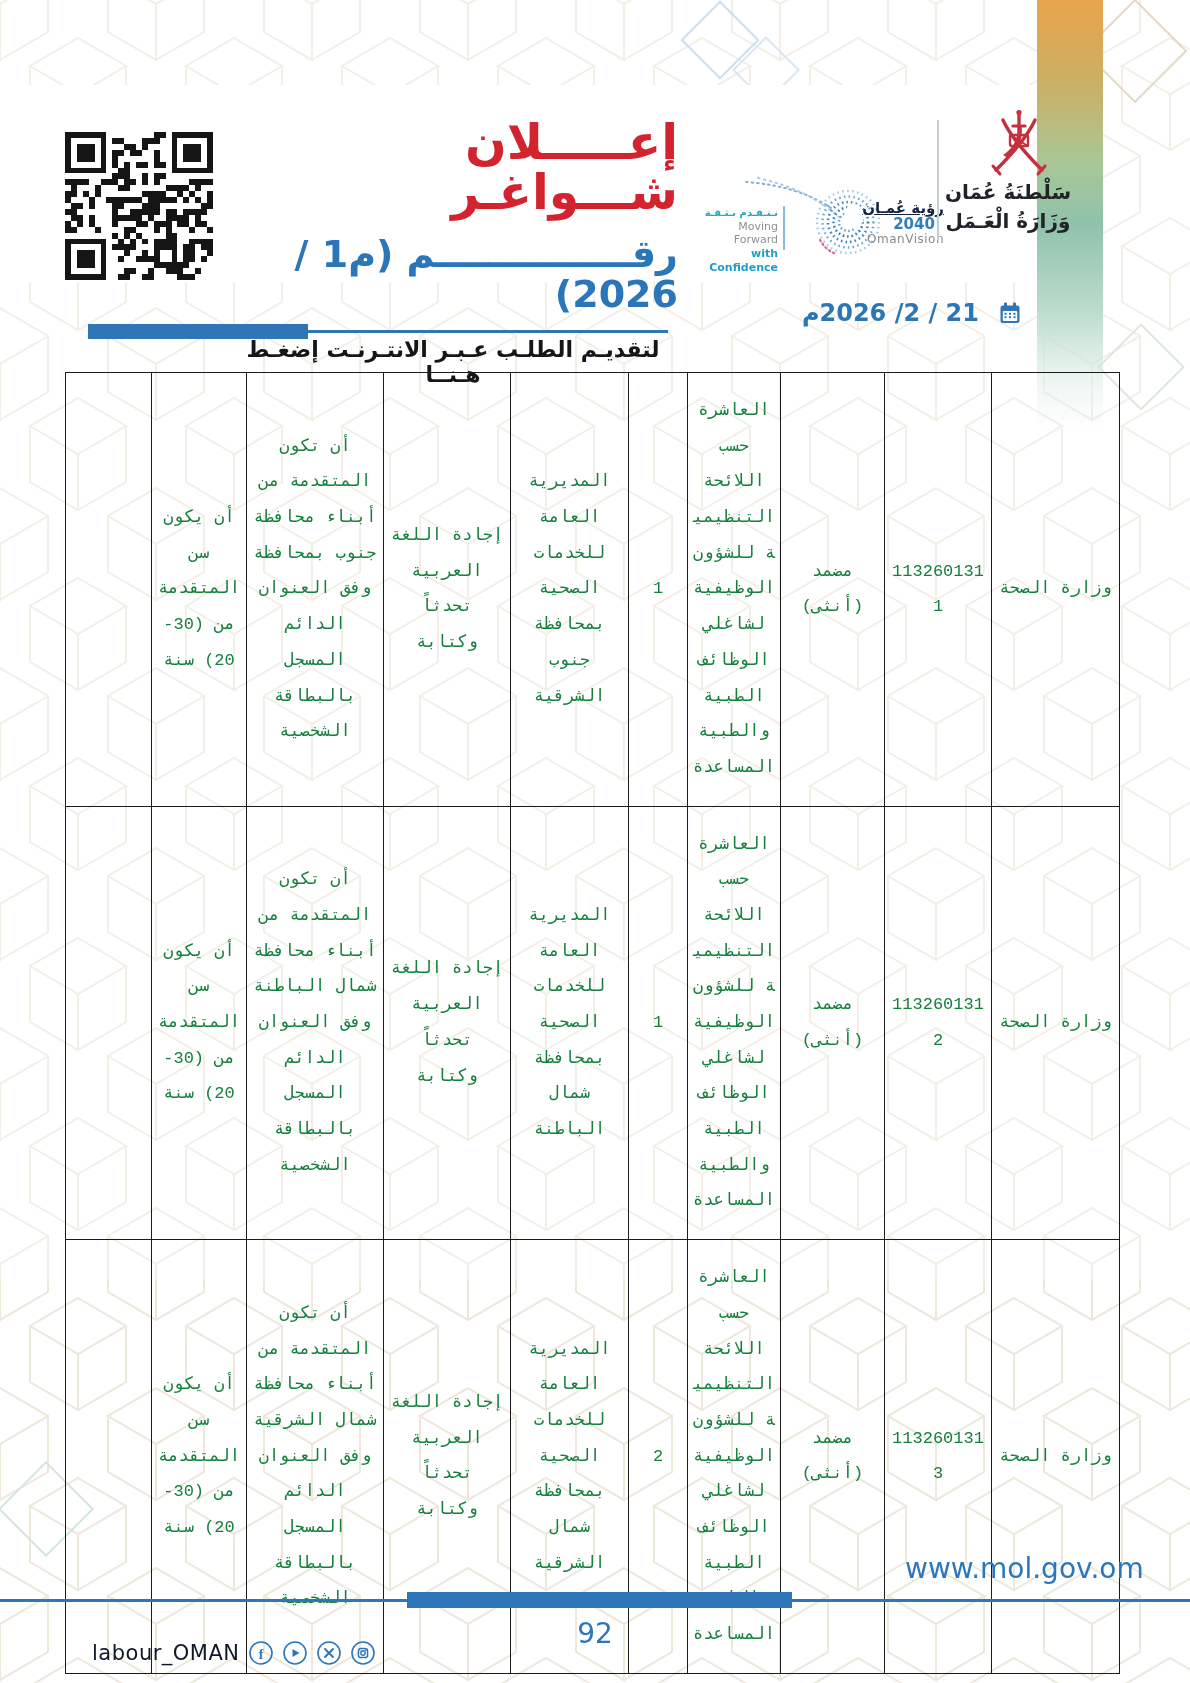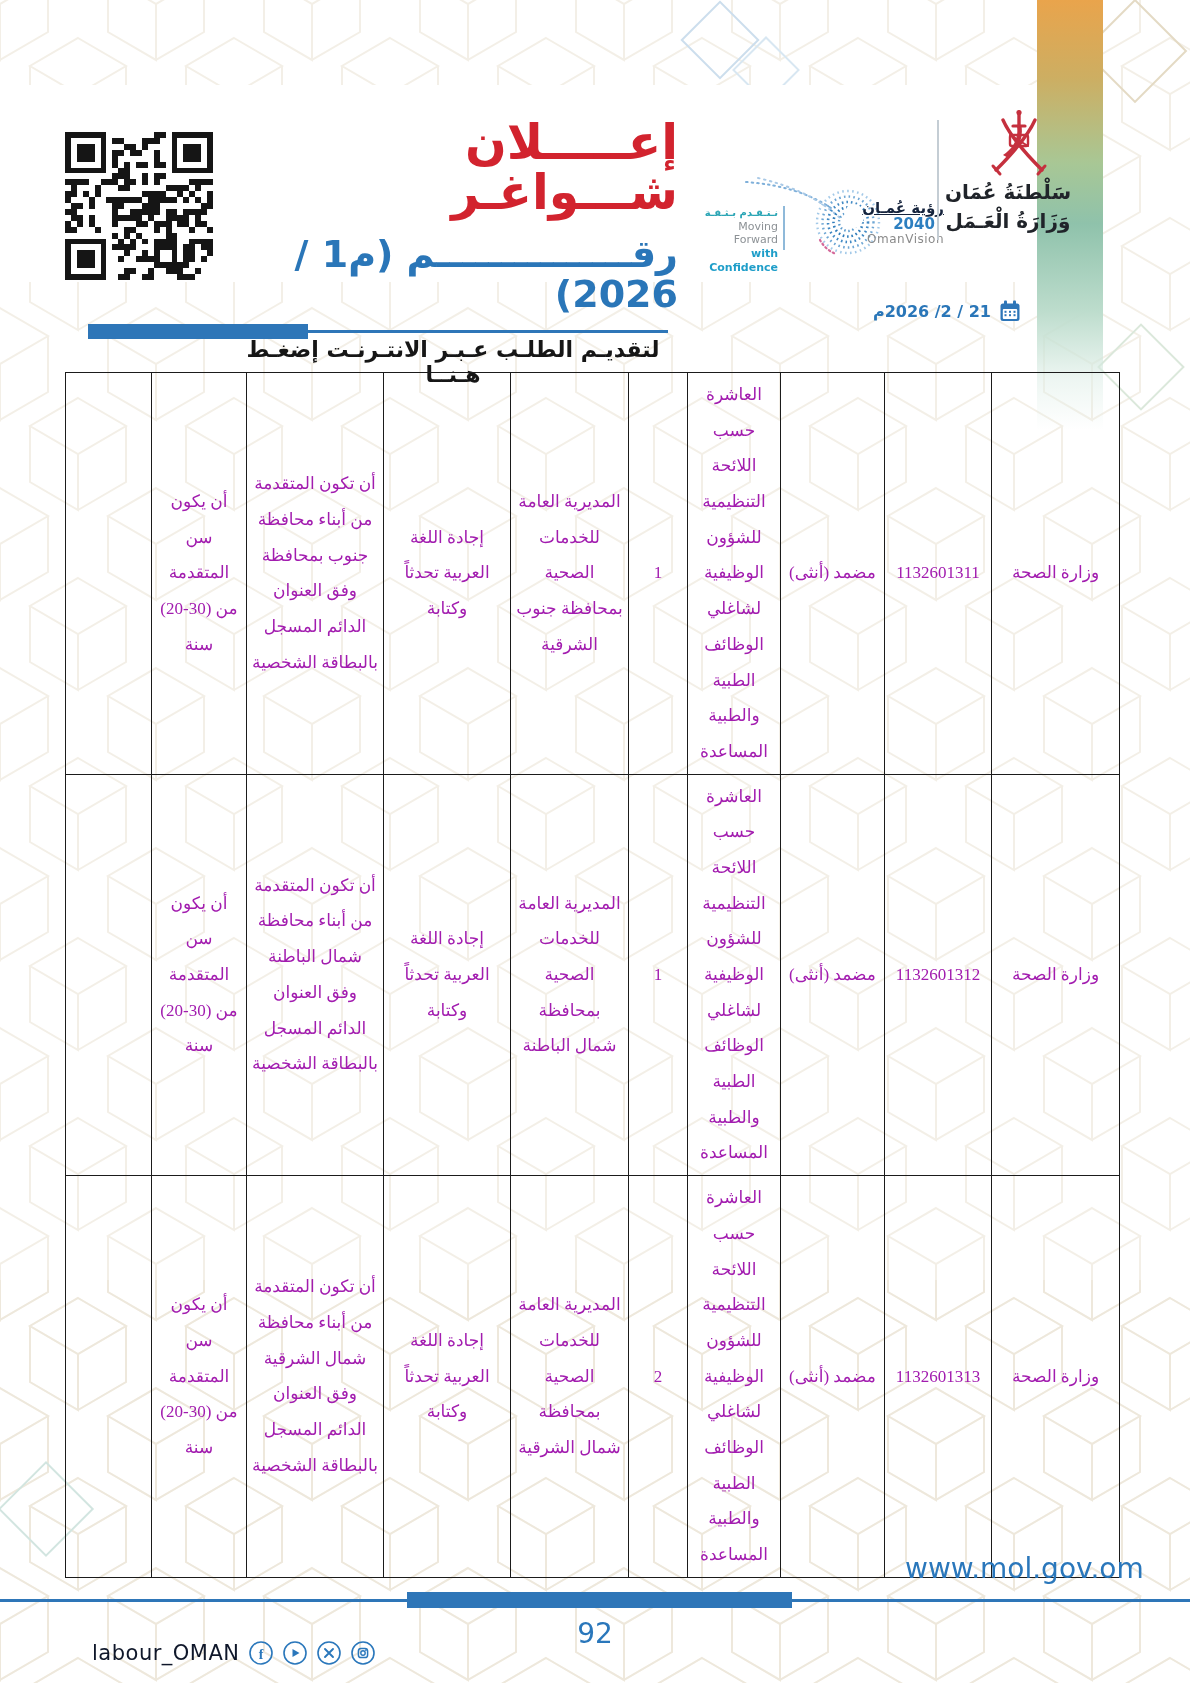--- a/index.html
+++ b/index.html
@@ -35,34 +35,34 @@
   .vision-ar{font-size:15px;font-weight:bold;color:#16243d;white-space:nowrap;text-decoration:underline;}
   .vision-year{font-size:15px;font-weight:bold;color:#2d7fc0;line-height:1;}
   .vision-en{font-size:12px;color:#8a8a8a;letter-spacing:.5px;}
   .logo-divider{position:absolute;left:937px;top:120px;width:2px;height:120px;background:#c4cdd4;z-index:2;}
   .emblem{position:absolute;left:988px;top:108px;width:62px;height:70px;z-index:2;}
   .emblem-text{position:absolute;left:942px;top:178px;width:132px;text-align:center;z-index:2;direction:rtl;}
   .emblem-line{font-size:20px;font-weight:bold;color:#20242a;line-height:1.45;white-space:nowrap;}
 
   .date-row{
     position:absolute;top:299px;left:856px;width:166px;z-index:2;direction:rtl;
-    display:flex;align-items:center;gap:7px;justify-content:flex-start;
-    color:#2a76b8;font-size:16px;font-weight:bold;white-space:nowrap;
+    display:flex;align-items:center;gap:19px;justify-content:flex-start;
+    color:#2a76b8;font-size:24px;font-weight:bold;white-space:nowrap;
   }
   .cal-icon{flex:0 0 auto;}
 
   
   table.vacancies{
     position:absolute;left:65px;top:372px;width:1054px;z-index:2;
     border-collapse:collapse;direction:rtl;table-layout:fixed;
   }
   table.vacancies td{
     border:1.3px solid #1b1b1b;text-align:center;vertical-align:middle;
-    font-size:17px;color:#a21caf;line-height:2.1;padding:4px 5px;
-    font-family:Liberation Serif, serif;word-wrap:break-word;
+    font-size:17px;color:#15803d;line-height:2.1;padding:20px 5px;
+    font-family:Liberation Mono, monospace;word-wrap:break-word;
   }
   td.num-cell{font-family:"Liberation Serif","DejaVu Serif",serif;font-size:19px;}
   td.grade-cell{line-height:1.68;padding:2px 2px;}
 
   
   .foot-thin{position:absolute;left:0;top:1599px;width:1190px;height:2.5px;background:#2e76b8;z-index:2;}
   .foot-thick{position:absolute;left:407px;top:1592px;width:385px;height:16px;background:#2e76b8;z-index:2;}
   .social-row{position:absolute;left:92px;top:1640px;display:flex;align-items:center;gap:8px;z-index:2;}
   .handle{font-size:21px;color:#0f172a;letter-spacing:.5px;text-align:right;}
   .soc-icon{width:26px;height:26px;display:block;cursor:pointer;}

